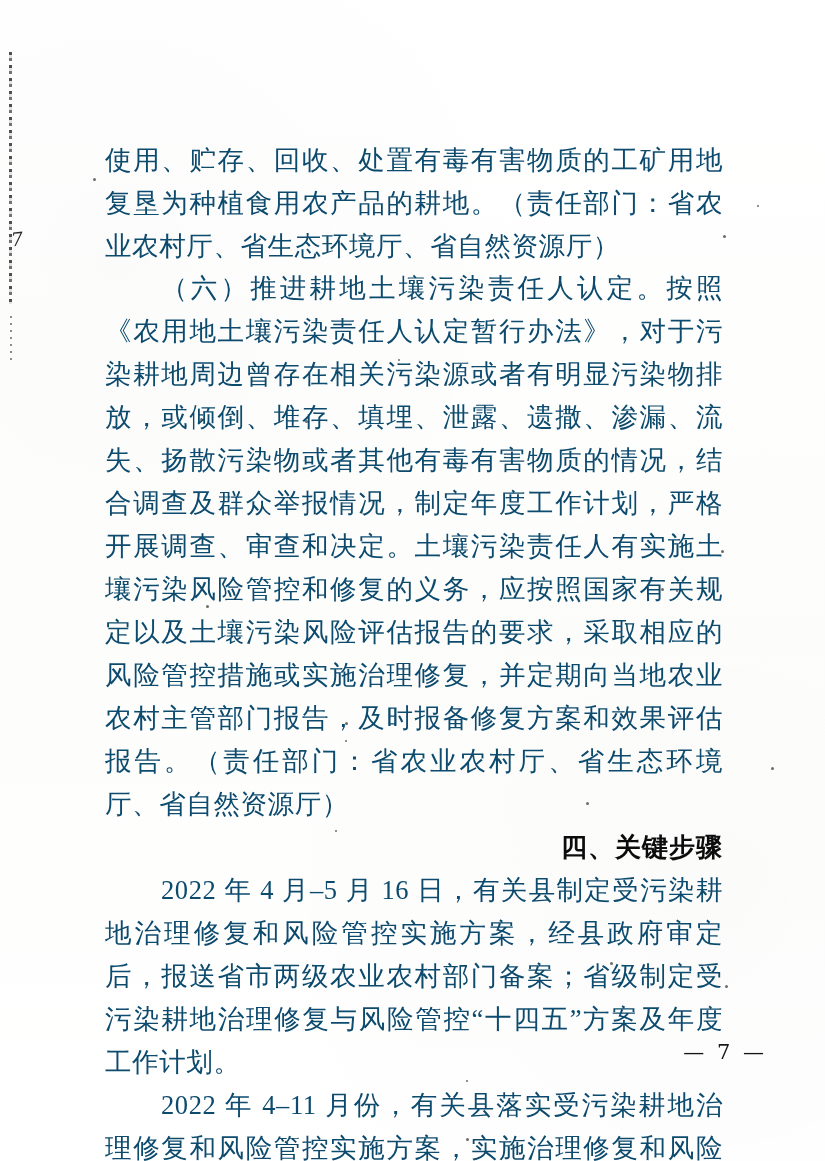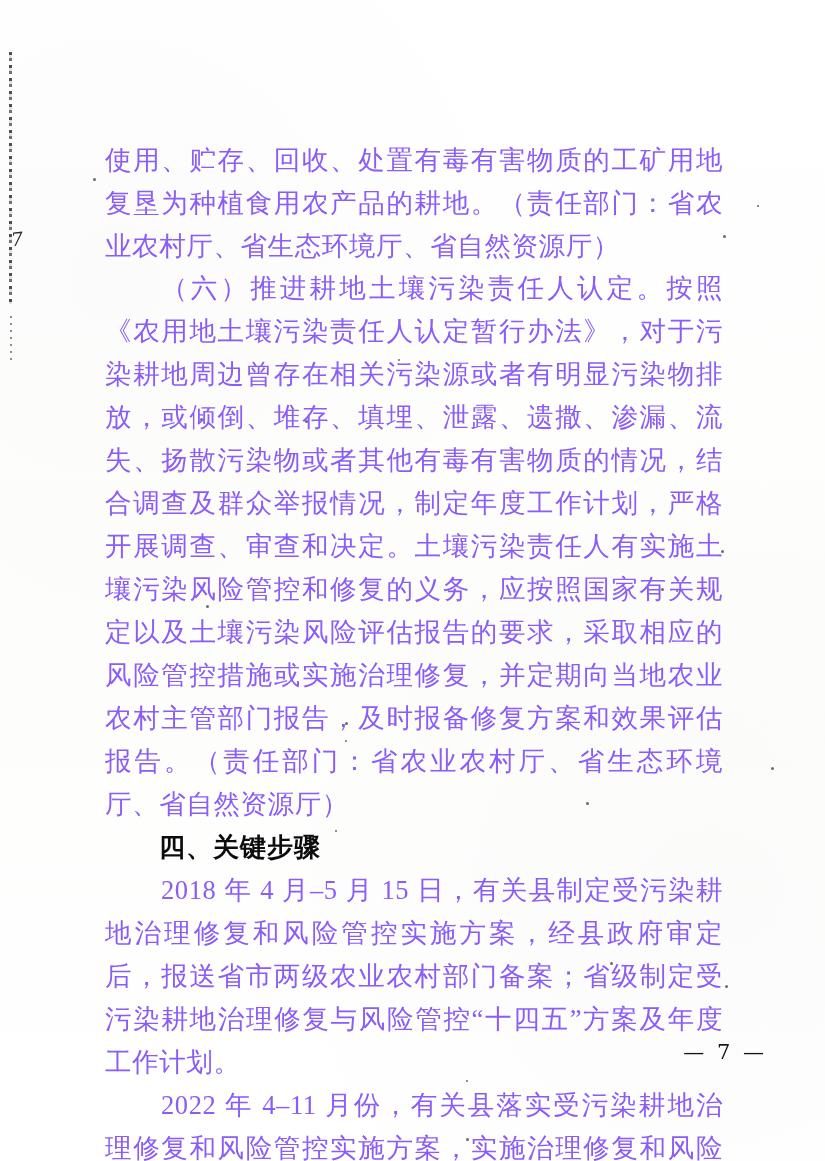--- a/index.html
+++ b/index.html
@@ -82,40 +82,41 @@
     top: 138px;
     width: 618px;
   }
 
   
   .para {
     margin: 0 0 0 0;
     font-family: "DejaVu Serif", "Liberation Serif", serif;
     font-size: 26.5px;
     line-height: 43px;
-    color: #8b5cf6;
+    color: #0c4a6e;
     text-align: justify;
     text-justify: inter-character;
     letter-spacing: 0.6px;
     text-indent: 0;
     word-break: break-all;
   }
   .para.indent {
     text-indent: 56px;
     font-family: Liberation Serif, serif;
   }
   .heading {
     margin: 0;
     font-family: "DejaVu Sans", "Liberation Sans", sans-serif;
     font-size: 26px;
     font-weight: bold;
     line-height: 43px;
     color: #0c0c0c;
     letter-spacing: 1px;
     text-indent: 54px;
+    text-align: right;
   }
 
   .page-number {
     position: absolute;
     left: 0;
     right: 58px;
     top: 1040px;
     text-align: right;
     font-family: "DejaVu Serif", "Liberation Serif", serif;
     font-size: 21px;
@@ -165,21 +166,21 @@
   <div class="speck" style="left:771px; top:767px; width:3px; height:3px;"></div>
 
   <div class="content">
 
     <p class="para">使用、贮存、回收、处置有毒有害物质的工矿用地复垦为种植食用农产品的耕地。（责任部门：省农业农村厅、省生态环境厅、省自然资源厅）</p>
 
     <p class="para indent">（六）推进耕地土壤污染责任人认定。按照《农用地土壤污染责任人认定暂行办法》，对于污染耕地周边曾存在相关污染源或者有明显污染物排放，或倾倒、堆存、填埋、泄露、遗撒、渗漏、流失、扬散污染物或者其他有毒有害物质的情况，结合调查及群众举报情况，制定年度工作计划，严格开展调查、审查和决定。土壤污染责任人有实施土壤污染风险管控和修复的义务，应按照国家有关规定以及土壤污染风险评估报告的要求，采取相应的风险管控措施或实施治理修复，并定期向当地农业农村主管部门报告，及时报备修复方案和效果评估报告。（责任部门：省农业农村厅、省生态环境厅、省自然资源厅）</p>
 
     <h2 class="heading">四、关键步骤</h2>
 
-    <p class="para indent">2018 年 4 月–5 月 15 日，有关县制定受污染耕地治理修复和风险管控实施方案，经县政府审定后，报送省市两级农业农村部门备案；省级制定受污染耕地治理修复与风险管控“十四五”方案及年度工作计划。</p>
+    <p class="para indent">2022 年 4 月–5 月 16 日，有关县制定受污染耕地治理修复和风险管控实施方案，经县政府审定后，报送省市两级农业农村部门备案；省级制定受污染耕地治理修复与风险管控“十四五”方案及年度工作计划。</p>
 
     <p class="para indent">2022 年 4–11 月份，有关县落实受污染耕地治理修复和风险管控实施方案，实施治理修复和风险管控，落实土壤和农产品样品监测任务；10 月底前，省级完成耕地土壤环境质量类别划分动态调整工作。</p>
 
   </div>
 
   <div class="page-number">— 7 —</div>
 
 </div>
 
 </body></html>

